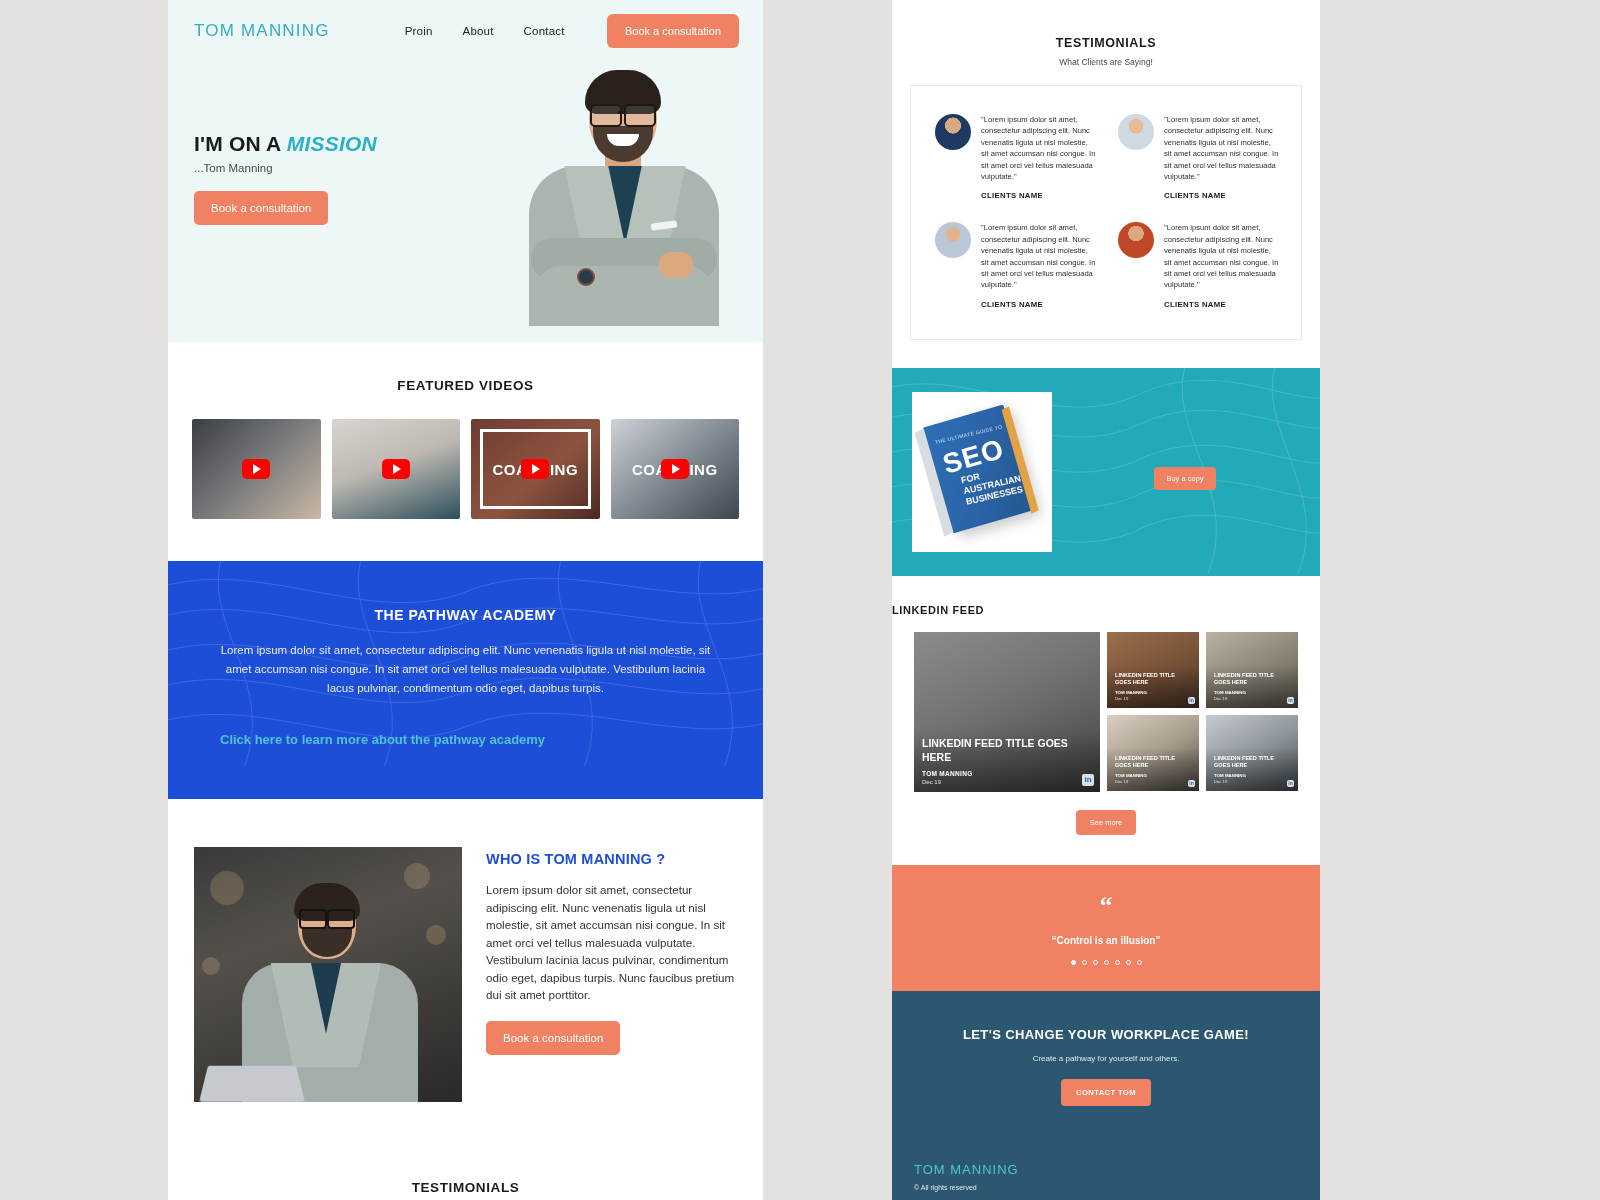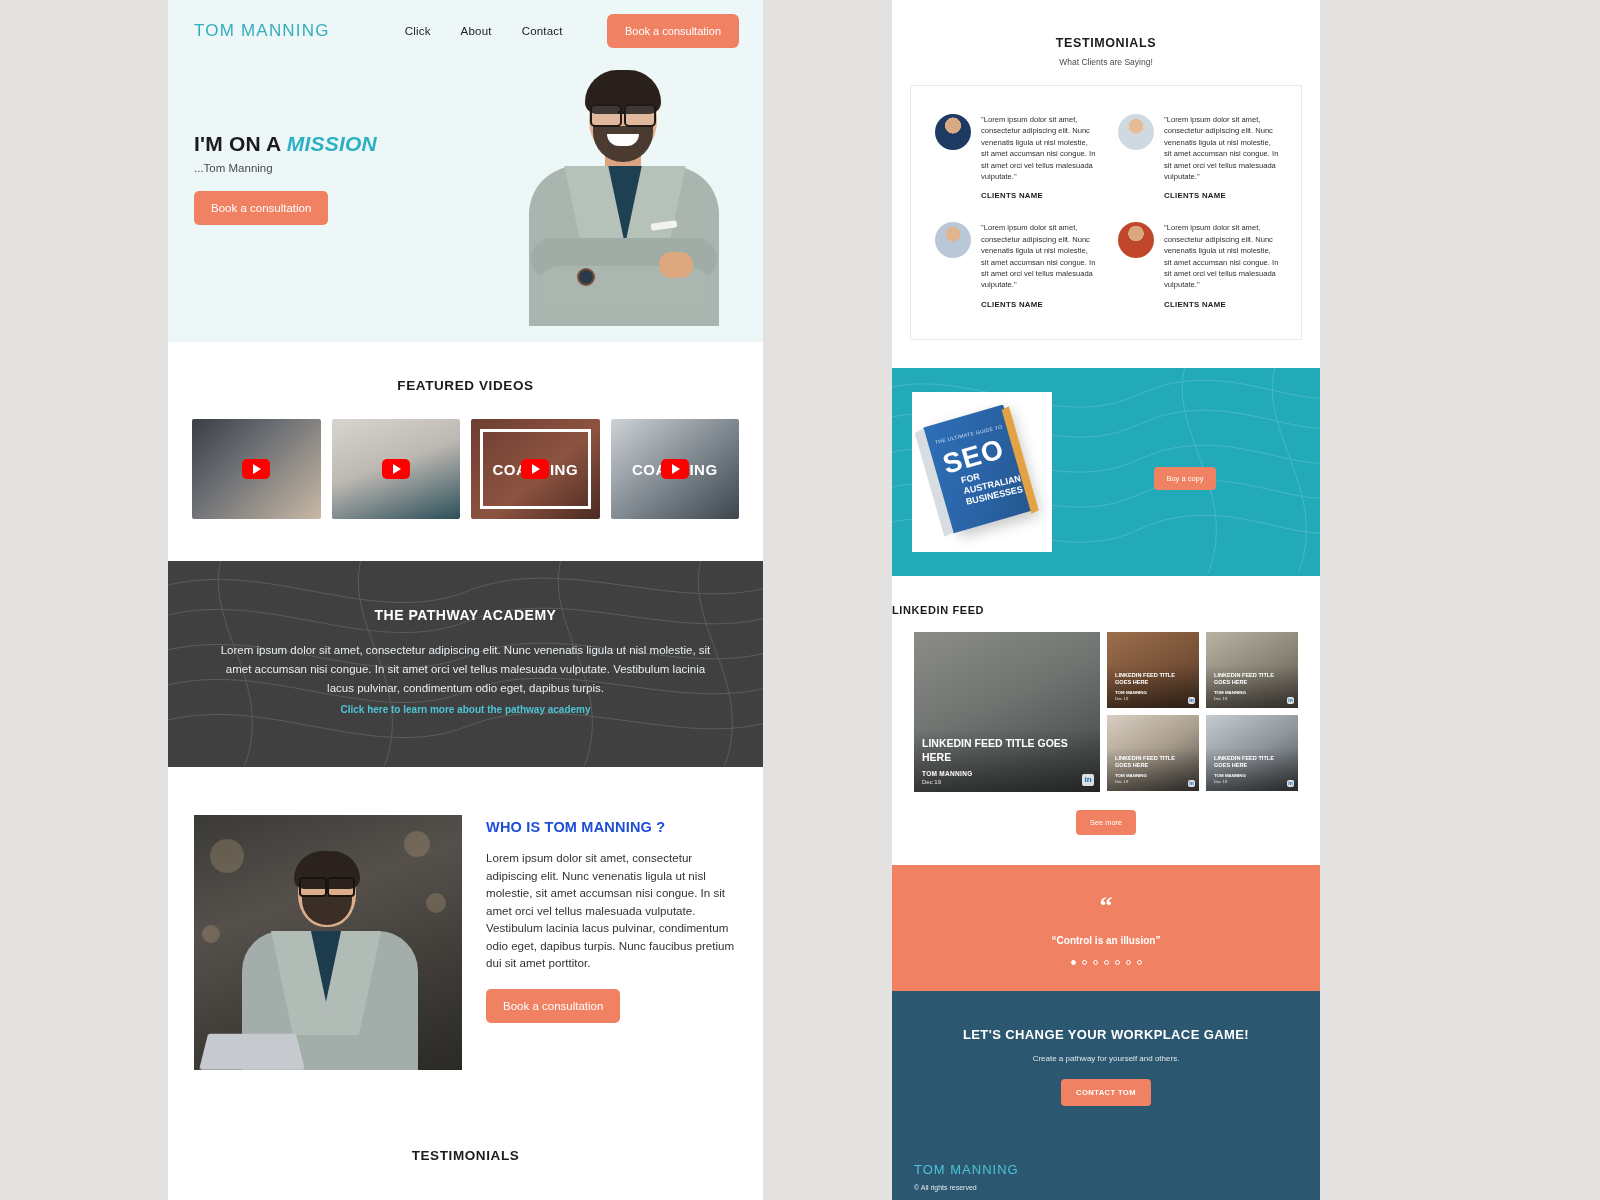--- a/index.html
+++ b/index.html
@@ -80,25 +80,25 @@
   .play-tri { width:0;height:0;border-left:8px solid #fff;border-top:5px solid transparent;border-bottom:5px solid transparent;margin-left:2px; }
   .vid-label { position:absolute; left:50%; top:50%; transform:translate(-50%,-50%);
     color:#fff; font-weight:bold; font-size:15px; letter-spacing:.5px; white-space:nowrap; }
   .v1 { background:linear-gradient(135deg,#3a3d42 0%,#6c6f73 40%,#c9b9a6 100%); }
   .v2 { background:linear-gradient(160deg,#d8d4cf 0%,#bdb8b2 45%,#2c4f5a 100%); }
   .v3 { background:linear-gradient(140deg,#6e3d32 0%,#8d5340 55%,#4a2a22 100%); }
   .v4 { background:linear-gradient(140deg,#cdd2d6 0%,#8a9299 45%,#3e464d 100%); }
   .vframe { position:absolute; left:9px; top:10px; right:9px; bottom:10px; border:3px solid #fff; }
 
   
-  .academy { background:#404040; padding: 46px 52px 52px; position:relative; overflow:hidden; }
+  .academy { background:#1d4ed8; padding: 46px 52px 52px; position:relative; overflow:hidden; }
   .academy-lines { position:absolute; inset:0; opacity:.14; }
   .academy h2 { position:relative; text-align:center; color:#fff; font-size:14px; font-weight:bold; letter-spacing:.5px; }
   .academy p { position:relative; text-align:center; color:#e8eef2; font-size:11.5px; line-height:19px; margin-top:18px; }
-  .academy a { position:relative; display:block; text-align:center; color:#4fc3d6; font-size:10px; font-weight:bold; margin-top:6px; text-decoration:none; }
+  .academy a { position:relative; display:block; color:#4fc3d6; font-size:13px; font-weight:bold; margin-top:34px; text-decoration:none; }
 
   
   .whois { background:#fff; padding: 48px 26px 40px; display:flex; gap:24px; }
   .whois-photo { width:268px; height:255px; position:relative; overflow:hidden;
     background:linear-gradient(160deg,#3b3a38 0%,#55504b 35%,#2a2926 100%); }
   .wp-bokeh { position:absolute; border-radius:50%; background:rgba(255,220,160,.18); }
   .wp-head{position:absolute;left:104px;top:42px;width:58px;height:70px;background:#dcae8c;border-radius:50% 50% 46% 46%;}
   .wp-hair{position:absolute;left:100px;top:36px;width:66px;height:38px;background:#2b221d;border-radius:34px 34px 12px 12px;}
   .wp-glass{position:absolute;left:105px;top:62px;width:56px;height:16px;}
   .wp-glass:before,.wp-glass:after{content:"";position:absolute;top:0;width:24px;height:16px;border:2px solid #17140f;border-radius:4px;}
@@ -204,21 +204,21 @@
 <body>
 
 <div class="canvas">
 
   <div class="panel-left">
 
     <div class="hero">
       <div class="navbar">
         <div class="logo">TOM MANNING</div>
         <div class="nav-links">
-          <span class="nav-link">Click</span>
+          <span class="nav-link">Proin</span>
           <span class="nav-link">About</span>
           <span class="nav-link">Contact</span>
         </div>
         <button class="nav-cta">Book a consultation</button>
       </div>
 
       <div class="hero-body">
         <div class="hero-text">
           <h1 class="hero-title"><span>I'M ON A </span><span class="accent">MISSION</span></h1>
           <p class="hero-sign">...Tom Manning</p>

